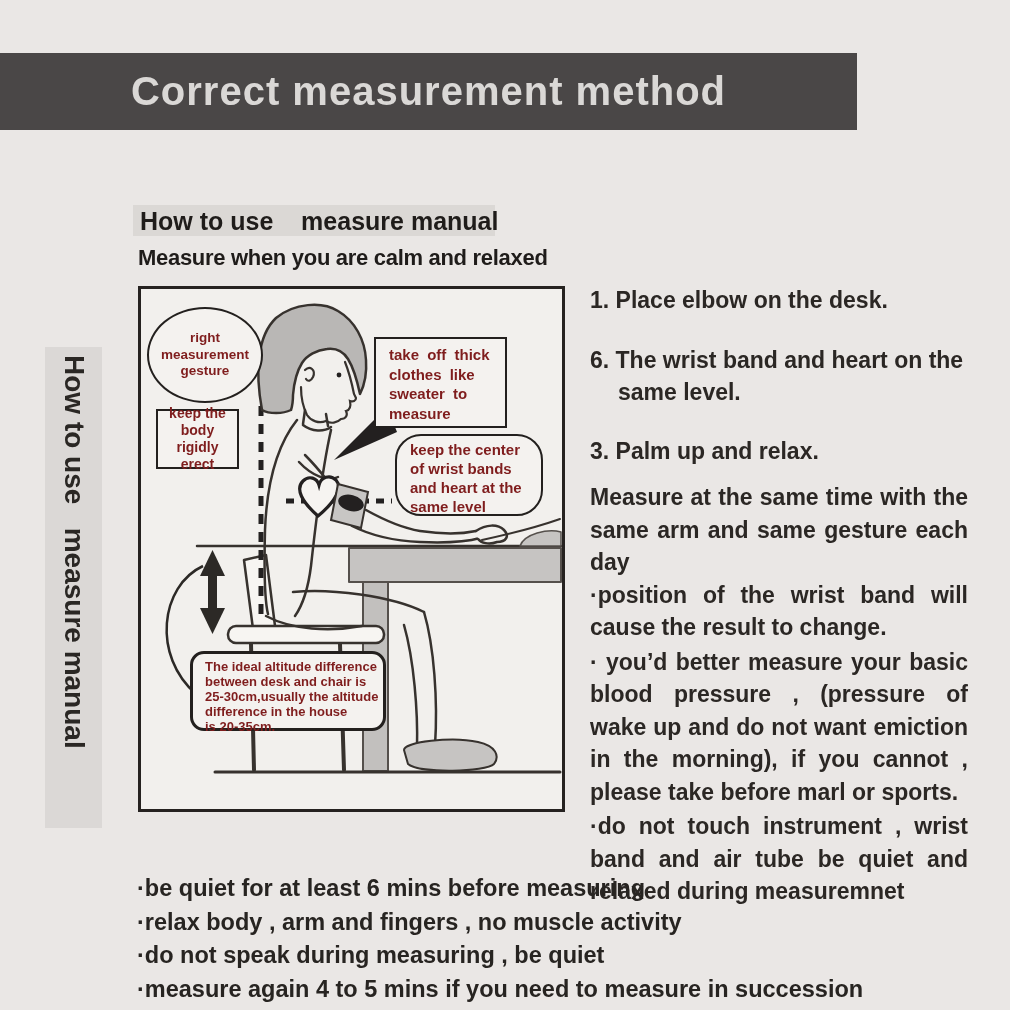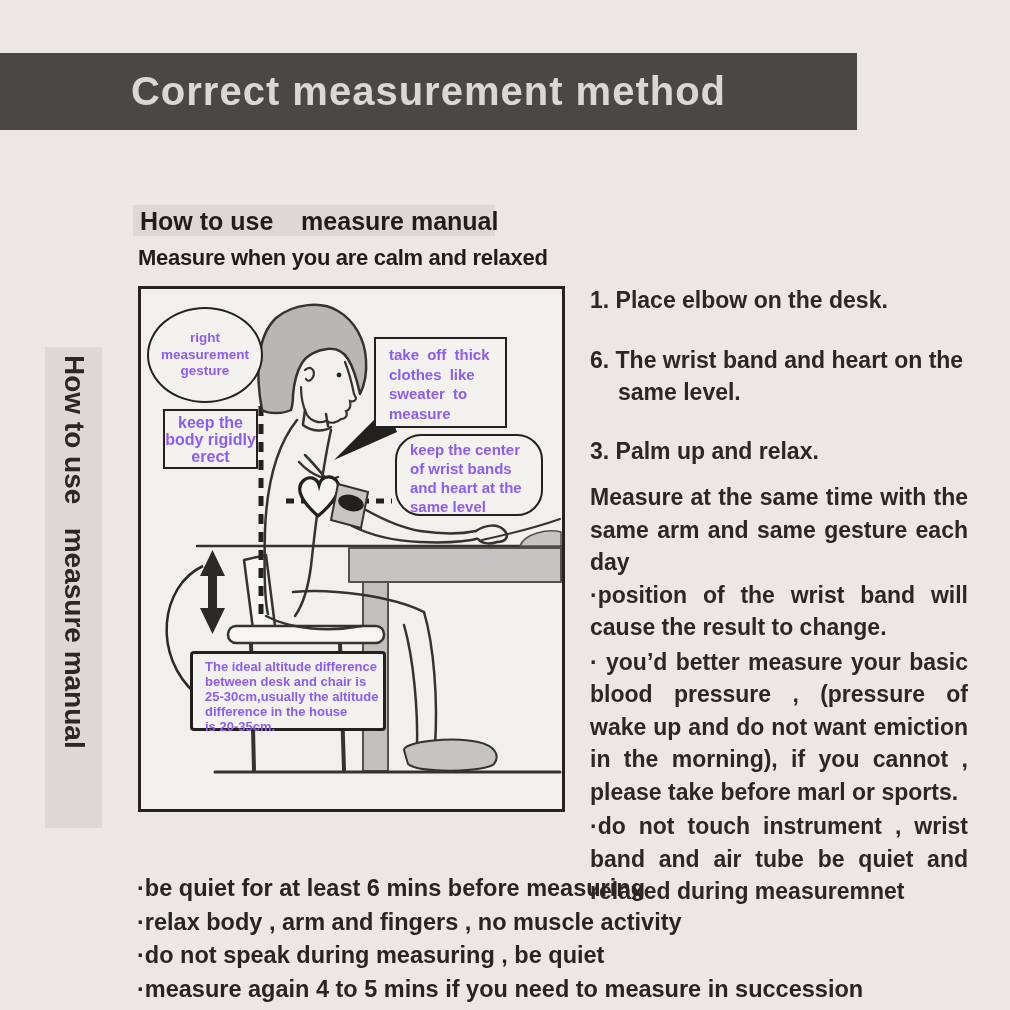--- a/index.html
+++ b/index.html
@@ -18,31 +18,31 @@
     display:flex;justify-content:center;align-items:flex-start;}
   .vstrip span{writing-mode:vertical-rl;white-space:pre;font-size:28px;font-weight:bold;
     color:#2a2724;margin-top:8px;}
   
   .hl-band{left:133px;top:205px;width:362px;height:31px;background:#dbd8d5;}
   .heading{left:140px;top:207px;font-size:25px;font-weight:bold;white-space:pre;color:#1f1c1a;}
   .subheading{left:138px;top:245px;font-size:22px;font-weight:bold;letter-spacing:-0.3px;color:#1f1c1a;}
   
   .frame{left:138px;top:286px;width:421px;height:520px;border:3px solid #262220;background:#f2f0ed;}
   .frame svg{position:absolute;left:0;top:0;}
-  .callout{position:absolute;background:#f4f2ef;border:2.5px solid #23201e;color:#8b5cf6;
+  .callout{position:absolute;background:#f4f2ef;border:2.5px solid #23201e;color:#7f1d1d;
     font-weight:bold;white-space:pre-line;box-sizing:border-box;}
   .callout.centered{display:flex;align-items:center;justify-content:center;text-align:center;}
   .co-gesture{left:6px;top:18px;width:116px;height:96px;border-radius:50%;
     font-size:13.5px;line-height:16.5px;}
-  .co-body{left:22px;top:120px;width:95px;height:60px;font-size:16px;line-height:17px;}
+  .co-body{left:15px;top:120px;width:83px;height:60px;font-size:14px;line-height:17px;}
   .co-takeoff{left:233px;top:48px;width:133px;height:91px;border-radius:0;
     font-size:15px;line-height:19.5px;padding:6px 4px 4px 13px;word-spacing:4px;}
   .co-center{left:254px;top:145px;width:148px;height:82px;border-radius:26px;
     font-size:15px;line-height:19px;padding:4px 2px 2px 13px;}
-  .co-altitude{left:49px;top:362px;width:196px;height:80px;border-radius:4px;border-width:3px;
+  .co-altitude{left:49px;top:362px;width:196px;height:80px;border-radius:14px;border-width:3px;
     font-size:13px;line-height:15px;padding:5px 4px 4px 12px;}
   
   .right-col{left:590px;top:284px;width:378px;color:#2b2724;}
   .step,.para{font-size:23px;font-weight:bold;line-height:32.5px;}
   .step{padding-left:28px;text-indent:-28px;}
   .st2{margin-top:27px;} .st3{margin-top:26px;}
   .para{text-align:justify;}
   .pa{margin-top:14px;} .pb{margin-top:0;} .pc{margin-top:2px;} .pd{margin-top:2px;}
   
   .notes{left:137px;top:872px;width:860px;}

